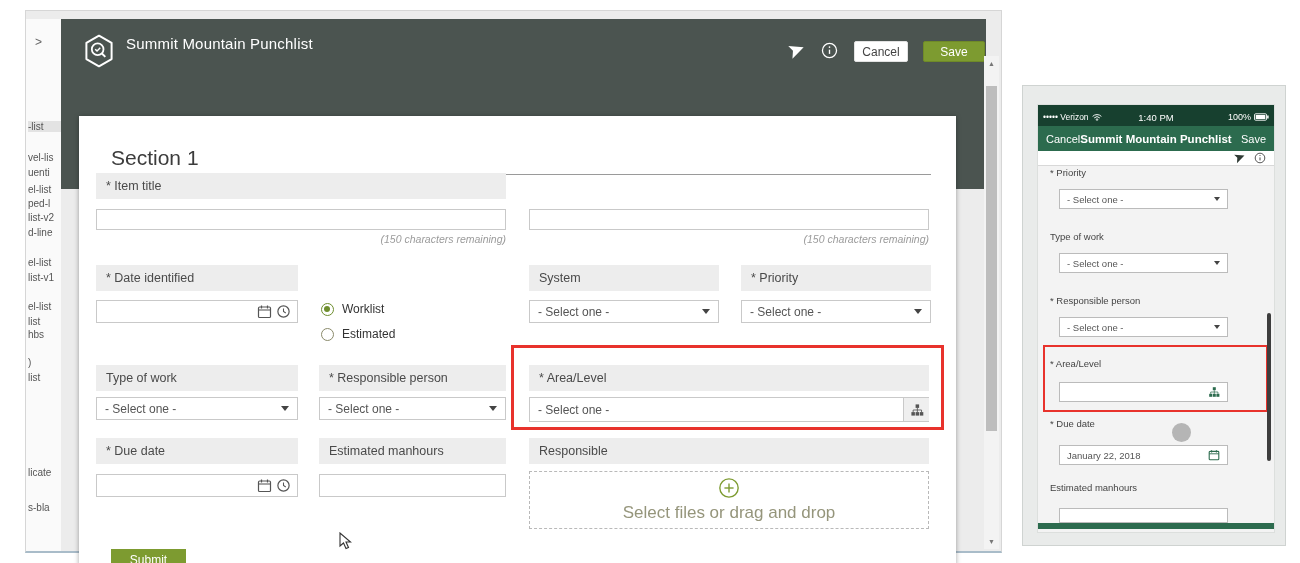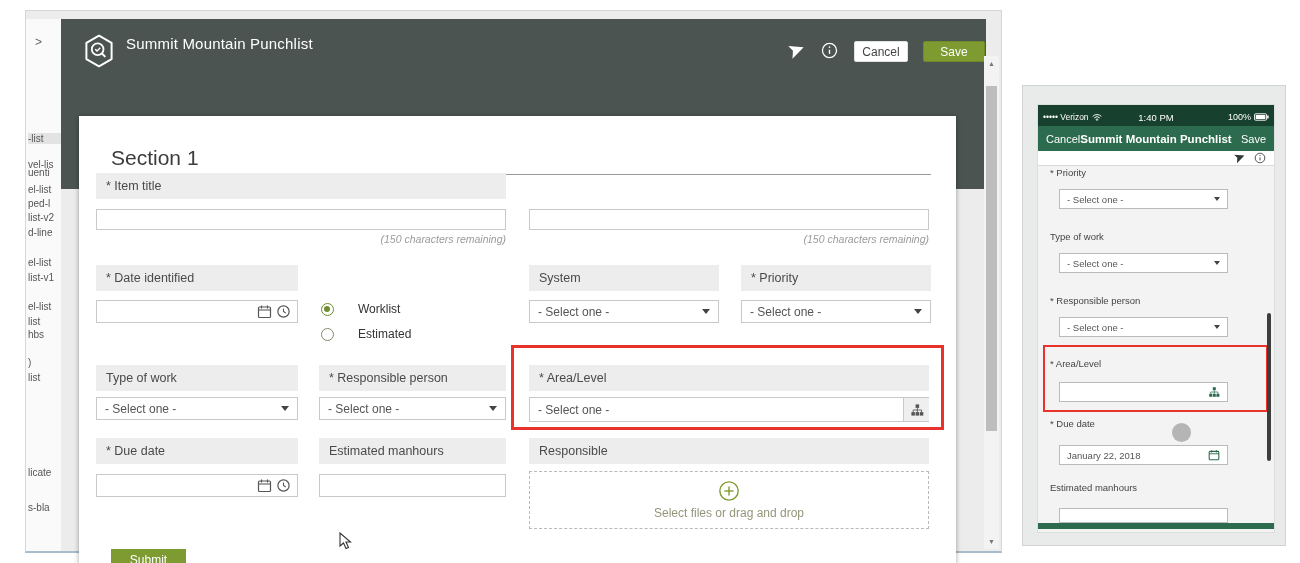--- a/index.html
+++ b/index.html
@@ -19,22 +19,22 @@
   .btn-save { left:897px; top:30px; width:62px; background:#7d9b30; color:#ffffff; border:1px solid #6f8a28; }
   .d-card { position:absolute; left:53px; top:93px; width:877px; height:450px; background:#ffffff; box-shadow:0 1px 5px rgba(0,0,0,.35); overflow:hidden;margin-top:12px; }
   .sec-title { position:absolute; left:32px; top:30px; font-size:21px; color:#3c3c3c; }
   .sec-line { position:absolute; left:32px; top:58px; width:820px; height:1px; background:#9a9a9a; }
   .lbl { position:absolute; height:26px; background:#ededed; color:#4a4a4a; font-size:12.5px; padding:6px 0 0 10px; }
   .inp { position:absolute; background:#ffffff; border:1px solid #c9c9c9; display:flex; align-items:center; padding:0 6px; color:#555; font-size:12px; cursor:text; }
   .sel { position:absolute; background:#ffffff; border:1px solid #c9c9c9; display:flex; align-items:center; justify-content:space-between; padding:0 8px; color:#555; font-size:12px; cursor:pointer; }
   .caret { width:0; height:0; border-left:4px solid transparent; border-right:4px solid transparent; border-top:5px solid #444; }
   .helper { position:absolute; font-style:italic; color:#9b9b9b; font-size:10.5px; text-align:right; }
   .dz { position:absolute; border:1px dashed #b9b9b9; display:flex; flex-direction:column; align-items:center; justify-content:center; gap:4px; cursor:pointer; }
-  .dz-text { color:#95957b; font-size:12px; }
-  .radio-row { position:absolute; display:flex; align-items:center; gap:24px; }
+  .dz-text { color:#95957b; font-size:17px; }
+  .radio-row { position:absolute; display:flex; align-items:center; gap:8px; }
   .radio { width:13px; height:13px; border-radius:50%; border:1.5px solid #8a8a6a; background:#fff; position:relative; cursor:pointer; }
   .radio.sel-on { border-color:#6e8e2e; }
   .radio.sel-on::after { content:""; position:absolute; left:2px; top:2px; width:6px; height:6px; border-radius:50%; background:#6e8e2e; }
   .radio-lab { font-size:12px; color:#333; }
   .ico-btns { display:flex; gap:4px; margin-left:auto; }
   .treebox { position:absolute; width:26px; background:#efefef; border-left:1px solid #c9c9c9; display:flex; align-items:center; justify-content:center; cursor:pointer; }
   .submit { position:absolute; left:32px; top:433px; width:75px; height:22px; background:#7d9b30; color:#fff; font-size:12px; text-align:center; line-height:22px; cursor:pointer; }
   .d-scroll { position:absolute; right:2px; top:45px; width:15px; bottom:2px; background:#f3f3f3; }
   .d-thumb { position:absolute; left:2px; top:30px; width:11px; height:345px; background:#bdbdbd; }
   .scroll-arr { position:absolute; left:3px; width:9px; font-size:7px; color:#777; text-align:center; }
@@ -60,22 +60,22 @@
 </style>
 </head>
 <body>
 
 <div class="desktop">
 
   <div class="d-dark"></div>
 
   <div class="d-side">
     <span class="chev">&gt;</span>
-    <span class="sitem hl" style="top:114px">-list</span>
-    <span class="sitem" style="top:140px">vel-lis</span>
+    <span class="sitem hl" style="top:102px">-list</span>
+    <span class="sitem" style="top:133px">vel-lis</span>
     <span class="sitem" style="top:148px">uenti</span>
     <span class="sitem" style="top:165px">el-list</span>
     <span class="sitem" style="top:179px">ped-l</span>
     <span class="sitem" style="top:193px">list-v2</span>
     <span class="sitem" style="top:208px">d-line</span>
     <span class="sitem" style="top:238px">el-list</span>
     <span class="sitem" style="top:253px">list-v1</span>
     <span class="sitem" style="top:282px">el-list</span>
     <span class="sitem" style="top:297px">list</span>
     <span class="sitem" style="top:310px">hbs</span>

